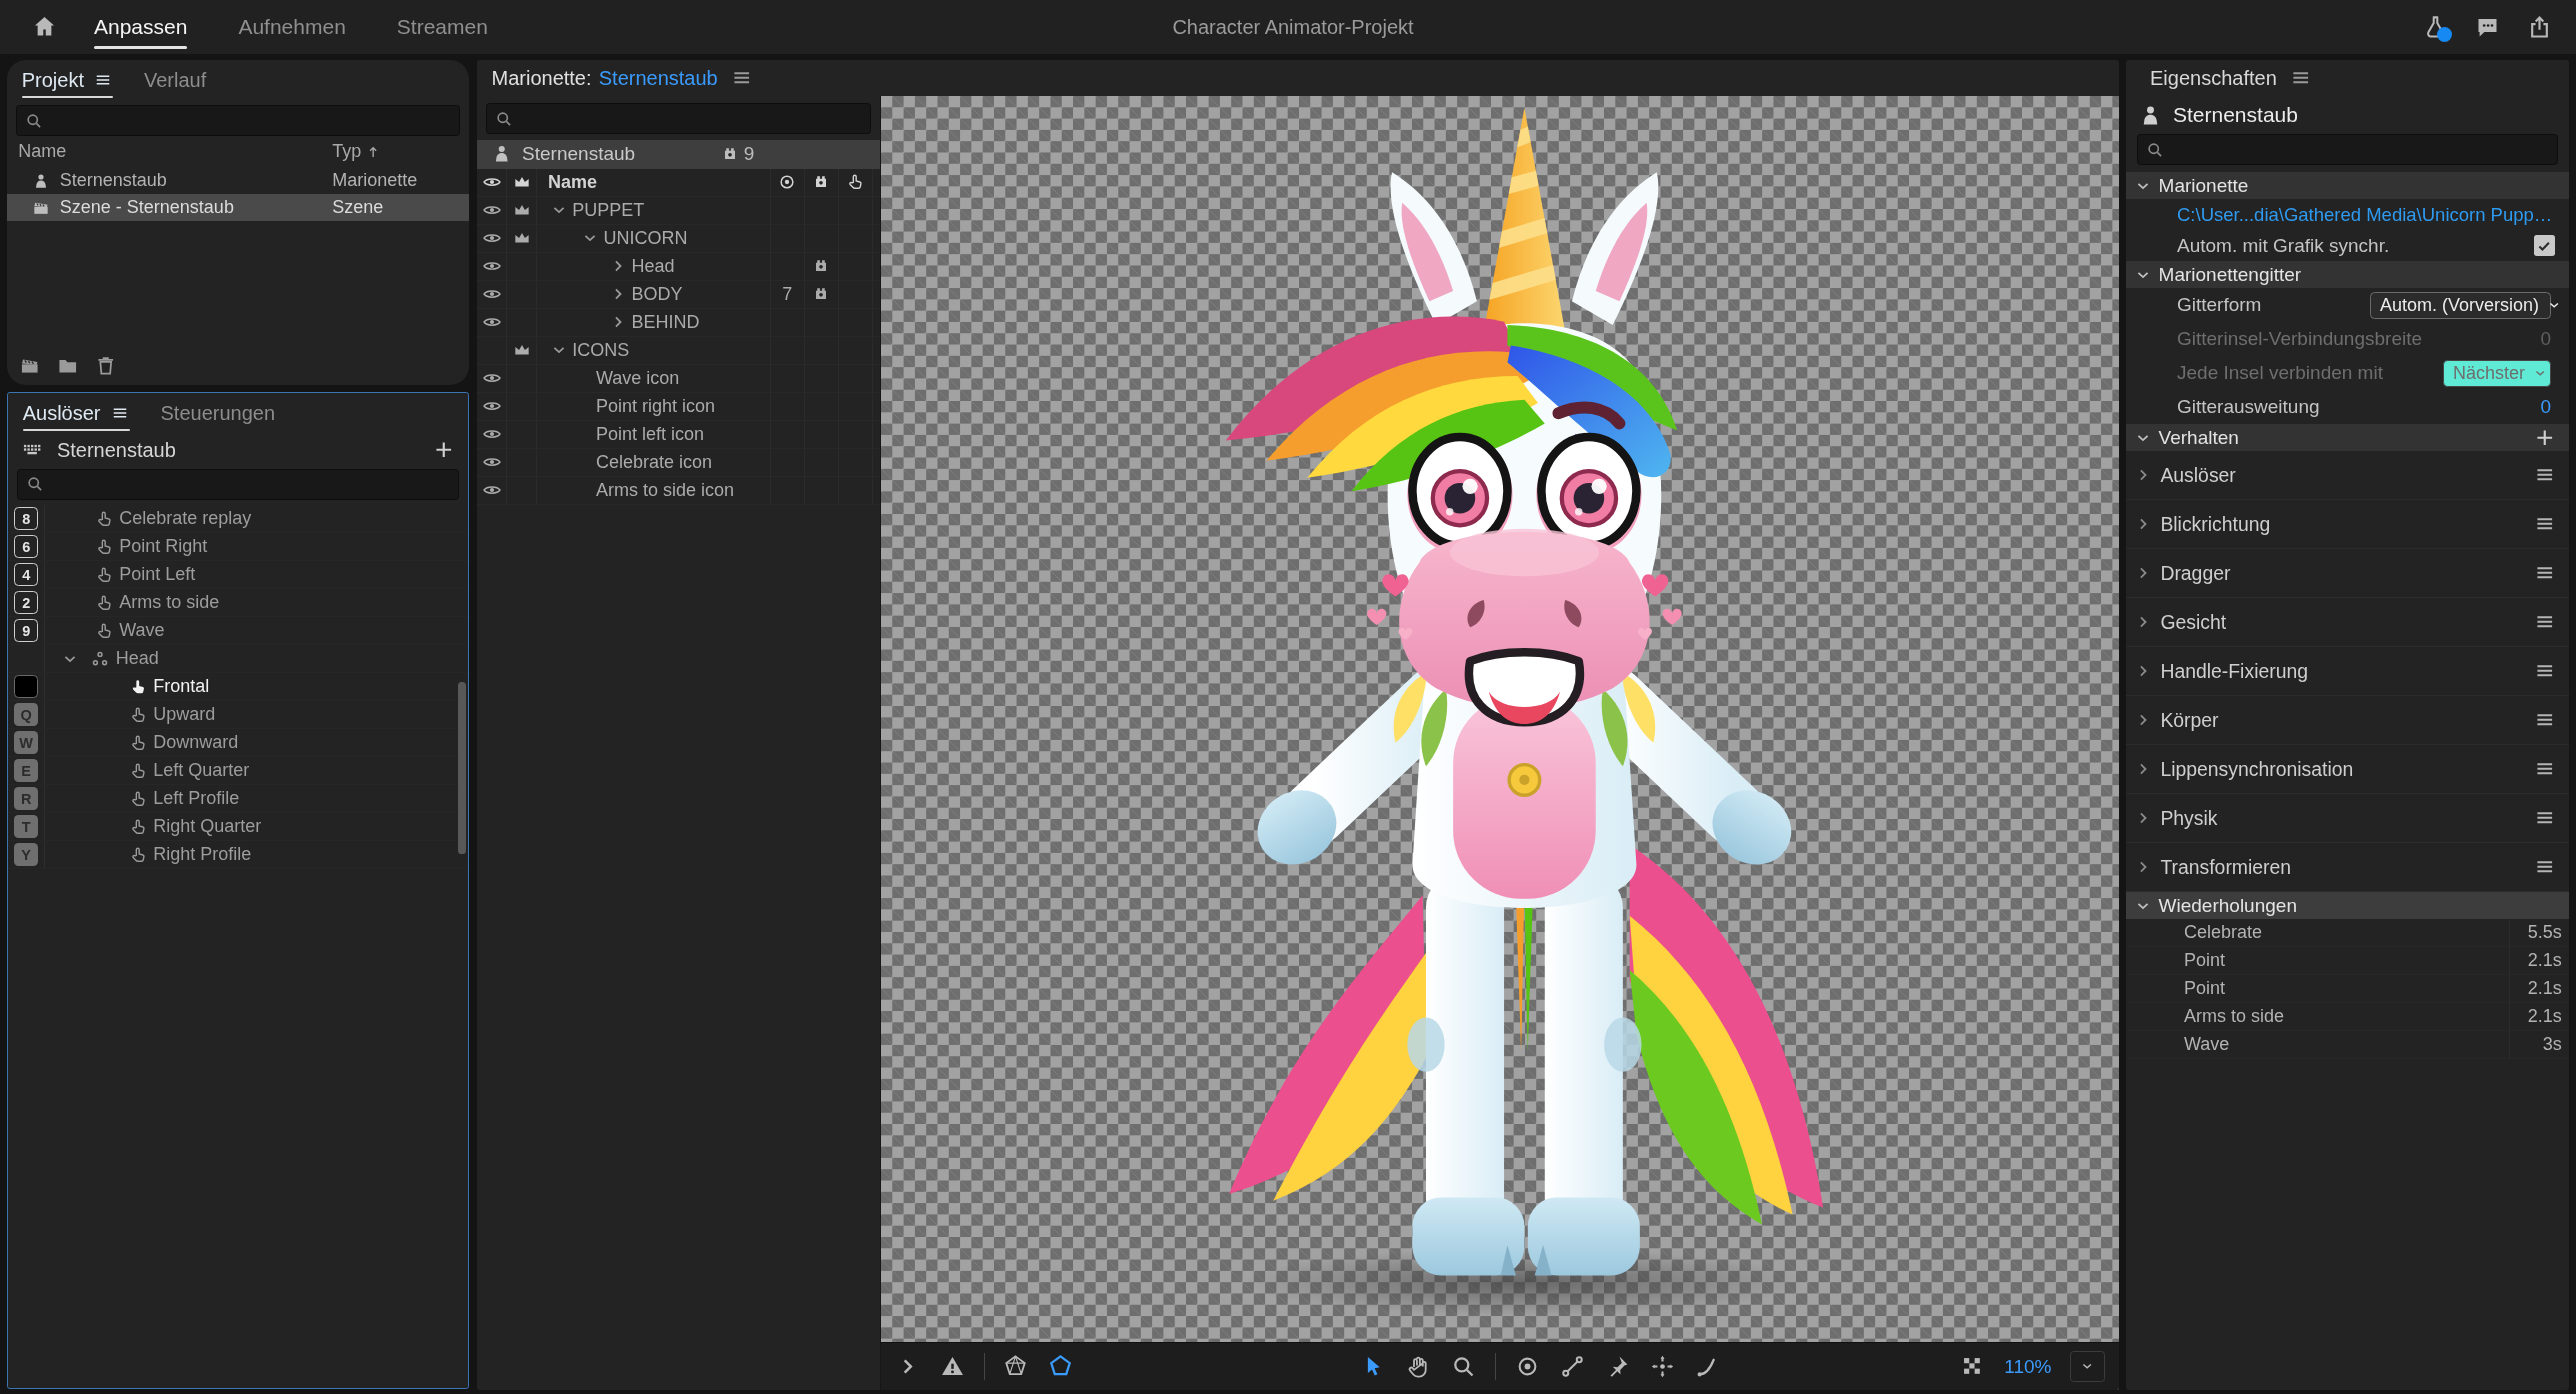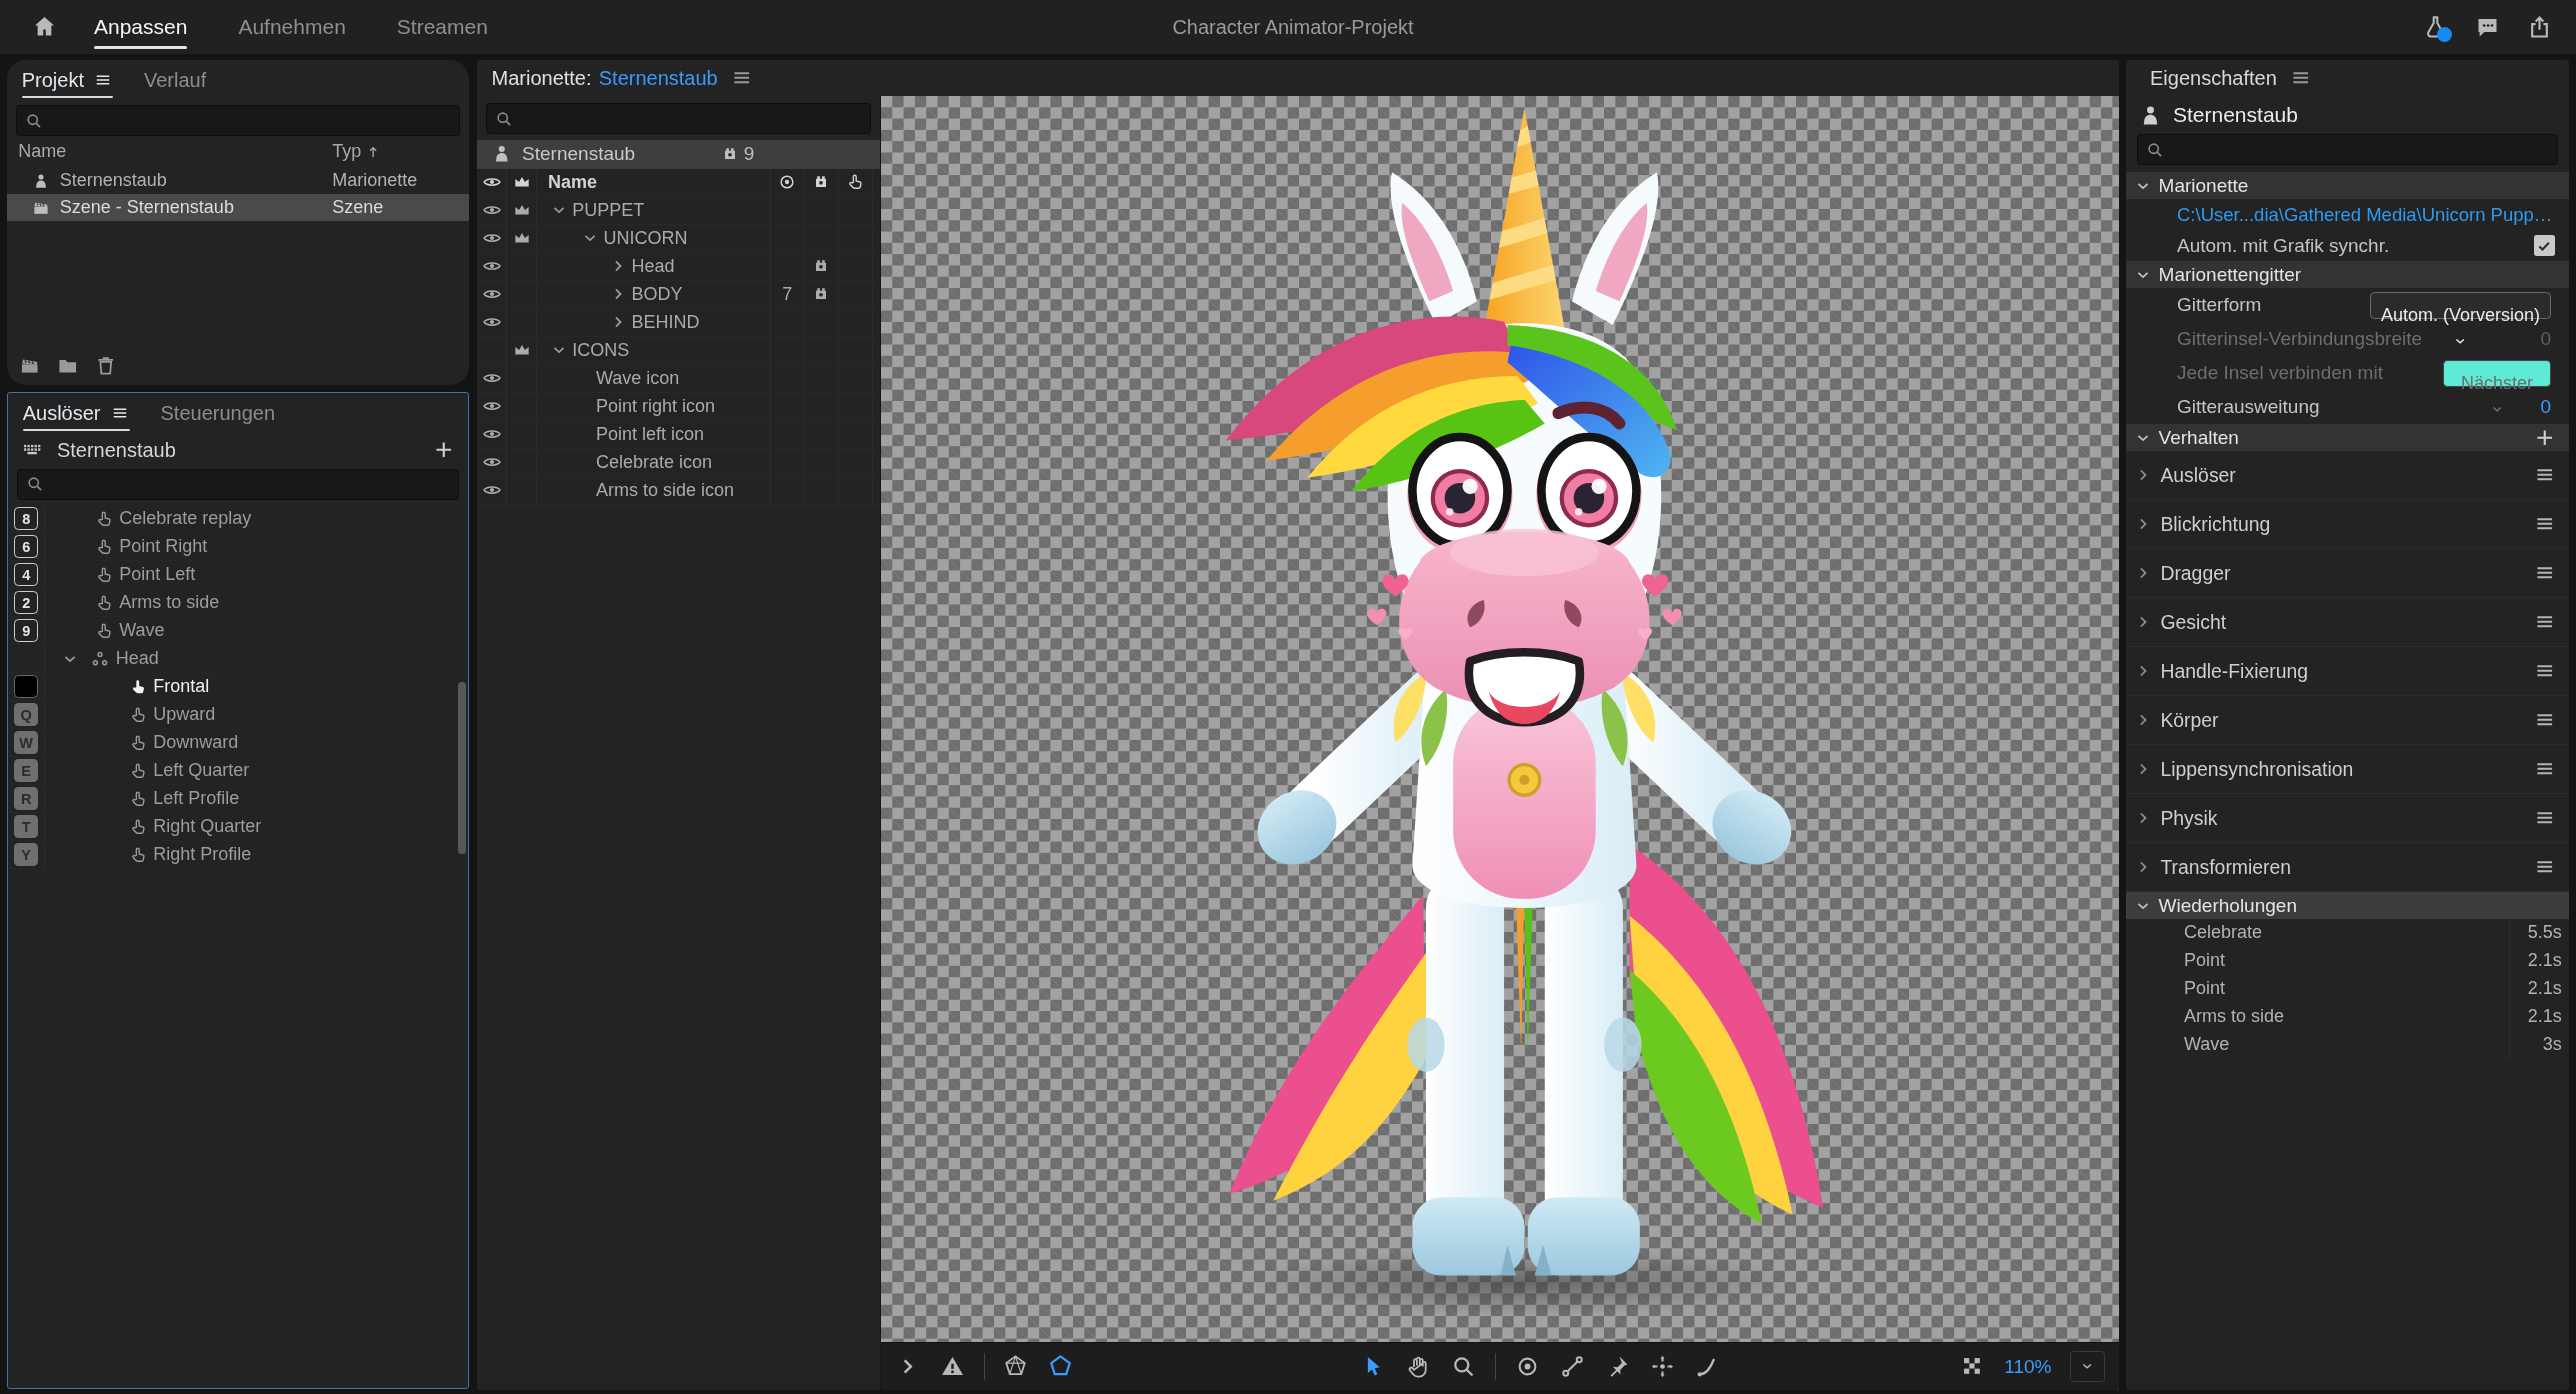--- a/index.html
+++ b/index.html
@@ -109,21 +109,21 @@
   .sec{display:flex;align-items:center;height:27px;background:#333;padding:0 7.2px;gap:5.4px;color:#e4e4e4;font-size:19px;}
   .sec .chev{color:#c0c0c0;}
   .sec .plus{margin-left:auto;margin-right:5.4px;color:#cfcfcf;}
   .linkrow{display:flex;align-items:center;height:31px;padding:0 12.6px 0 51px;}
   .linkrow a{color:#2e9af0;text-decoration:none;font-size:18.5px;white-space:nowrap;overflow:hidden;text-overflow:ellipsis;}
   .synrow{display:flex;align-items:center;height:31px;padding:0 14.5px 0 51px;color:#c4c4c4;font-size:19px;}
   .checkbox{margin-left:auto;width:21px;height:21px;background:#c9c9c9;border-radius:2.7px;display:flex;align-items:center;justify-content:center;color:#2a2a2a;}
   .mrow{display:flex;align-items:center;height:34px;padding:0 18px 0 51px;font-size:19px;color:#c4c4c4;}
   .mrow.dis{color:#6e6e6e;}
   .dd{margin-left:auto;display:flex;align-items:center;justify-content:space-between;gap:7.2px;width:181px;height:27px;
-      border:1.4px solid #6b6b6b;background:#2b2b2b;border-radius:4.5px;padding:12px 9px;box-sizing:border-box;color:#ececec;font-size:18px;white-space:nowrap;flex-direction:column;}
+      border:1.4px solid #6b6b6b;background:#2b2b2b;border-radius:4.5px;padding:12px 9px;box-sizing:border-box;color:#ececec;font-size:18px;white-space:nowrap;}
   .dd.dis{border-color:#454545;background:#5eead4;color:#6e6e6e;width:108px;}
   .val{margin-left:auto;color:#8a8a8a;}
   .val.accent{color:#3a9bfc;}
   .val.dis{color:#5f5f5f;}
   .brow{display:flex;align-items:center;height:48px;padding:0 12.6px 0 7.2px;gap:7.2px;border-bottom:0.9px solid #2c2c2c;color:#cfcfcf;font-size:19.4px;}
   .brow .chev{color:#8a8a8a;}
   .brow .menu{margin-left:auto;color:#b5b5b5;}
   .sec.wied{background:#3d3d3d;}
   .rrow{display:flex;align-items:stretch;height:27px;border-bottom:0.9px solid #272727;font-size:18px;color:#b3b3b3;}
   .rrow .rl{flex:1;display:flex;align-items:center;padding-left:58px;}

